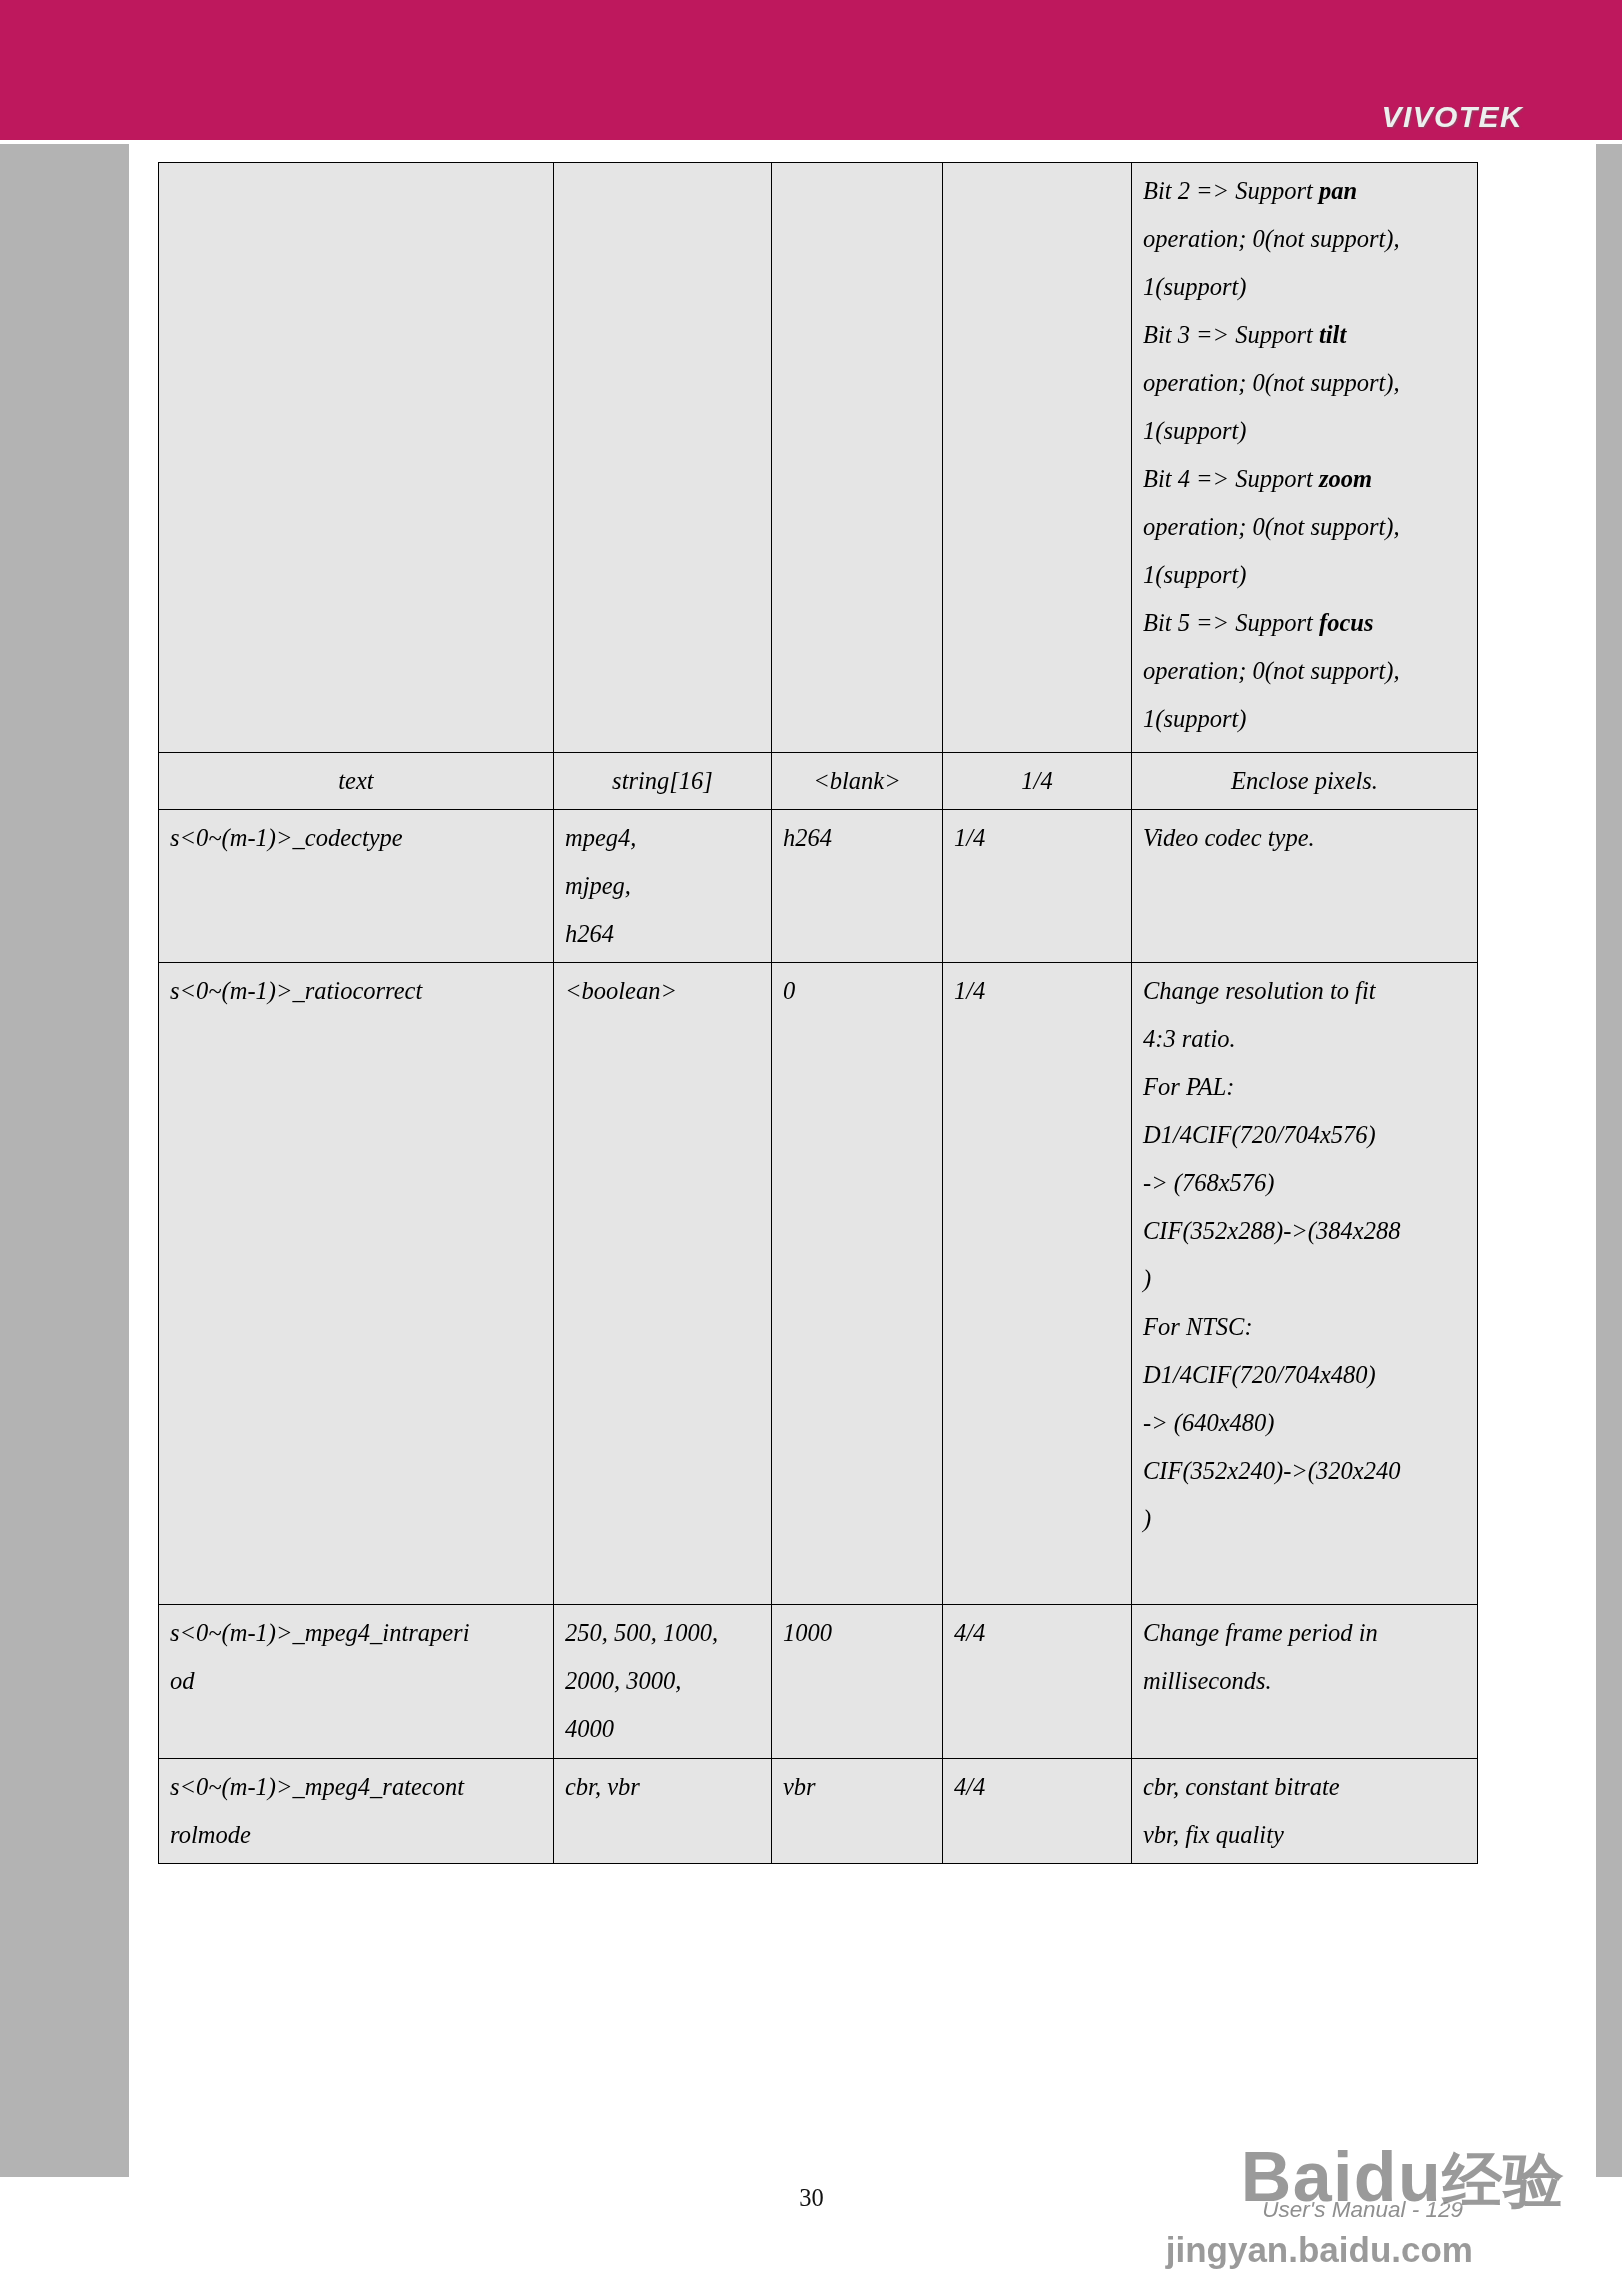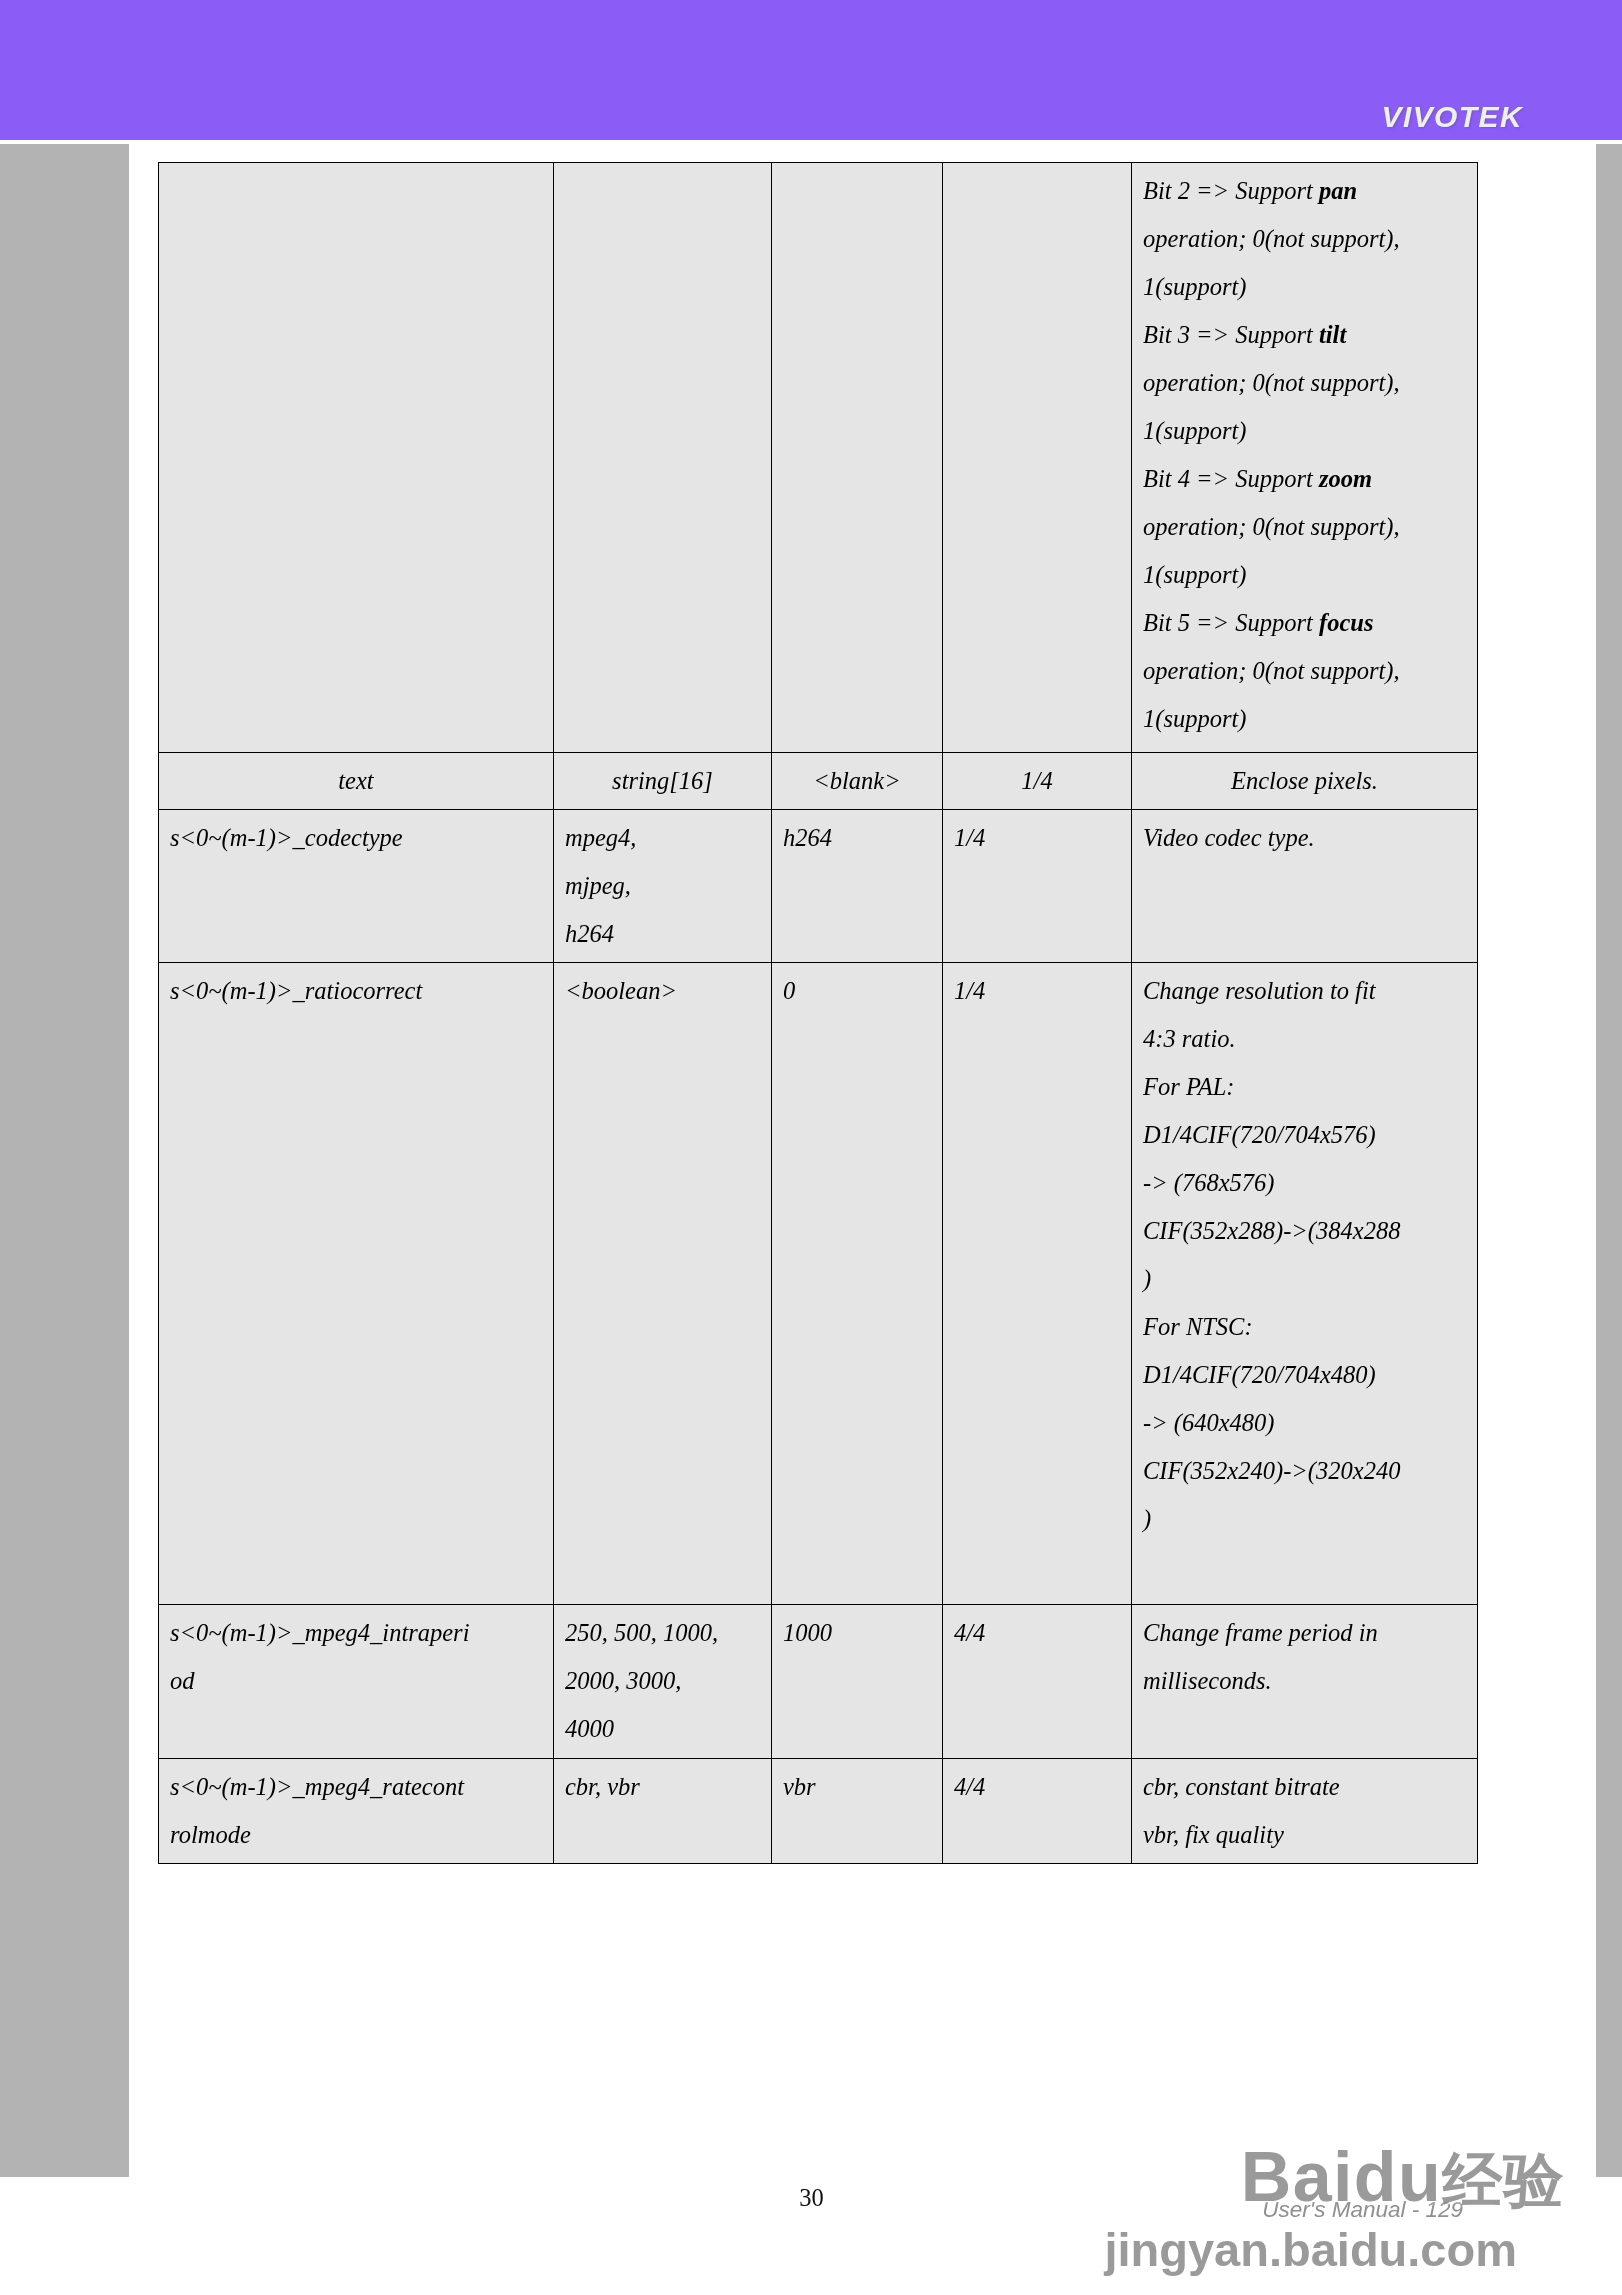--- a/index.html
+++ b/index.html
@@ -1,21 +1,21 @@
 <!DOCTYPE html>
 <html style="font-size:11px"><head>
 <meta charset="utf-8">
 <style>
   * { margin:0; padding:0; box-sizing:border-box; }
   html,body { background:#9a9a9a; }
   body { font-family:"Liberation Serif", serif; }
   .page { position:relative; width:1623px; height:2295px; background:#ffffff; overflow:hidden; margin:0 auto; }
 
   
-  .top-band { position:absolute; left:0; top:0; width:100%; height:140px; background:#8b5cf6; }
+  .top-band { position:absolute; left:0; top:0; width:100%; height:140px; background:#be185d; }
   .side { position:absolute; top:144px; height:2033px; background:#b3b3b3; }
   .side-left { left:0; width:129px; }
   .side-right { right:0; width:27px; }
 
   .brand { position:absolute; right:100px; top:100px;
            font-family:"Liberation Sans", sans-serif; font-style:italic; font-weight:bold;
            font-size:30px; letter-spacing:1.4px; color:#eeeeee;
            text-shadow:1.4px 1.4px 1.4px rgba(100,100,100,0.55); }
 
   
@@ -34,21 +34,21 @@
                 font-family:"Liberation Sans", sans-serif; font-style:italic;
                 font-size:22.5px; color:#8f8f8f; }
 
   
   .watermark { position:absolute; right:58px; top:2132px; text-align:right;
                font-family:"Liberation Sans", sans-serif; font-weight:bold;
                color:#858585; opacity:0.82; z-index:5; }
   .wm-title { font-size:70px; line-height:90px; letter-spacing:1.4px;
               text-shadow:0 0 5.5px #ffffff, 1.4px 1.4px 0 rgba(255,255,255,0.8); }
   .wm-cjk { font-size:60px; }
-  .wm-sub { font-size:47px; line-height:40px; margin-top:4.1px; margin-right:48px;
+  .wm-sub { font-size:35px; line-height:40px; margin-top:4.1px; margin-right:92px;
             text-shadow:0 0 4.1px #ffffff; }
 </style>
 </head>
 <body>
 
 <div class="page">
 
   <div class="top-band">
     <div class="brand">VIVOTEK</div>
   </div>

